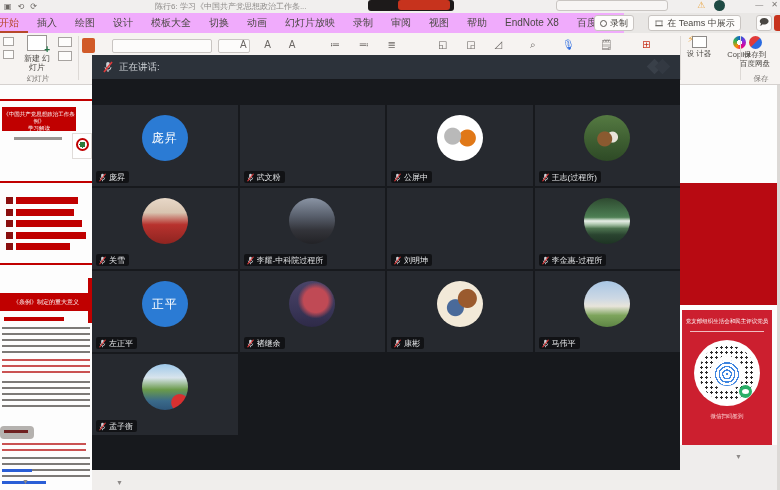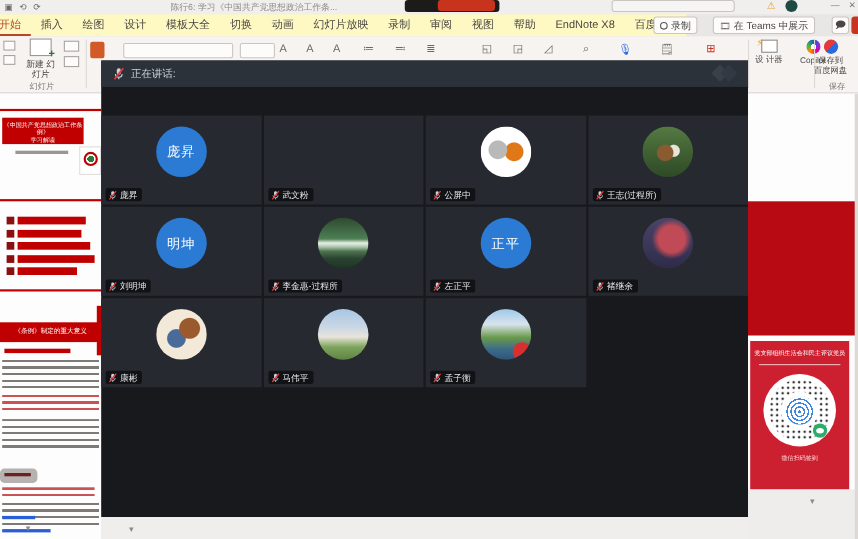--- a/index.html
+++ b/index.html
@@ -15,21 +15,21 @@
     white-space:nowrap; overflow:hidden; }
   .tb-pill-dark { position:absolute; left:368px; top:0; width:86px; height:11px; background:#1d1a1a; border-radius:3px; }
   .tb-pill-red { position:absolute; left:398px; top:0; width:52px; height:10px; background:#c7331d; border-radius:3px; }
   .tb-search { position:absolute; left:556px; top:0; width:112px; height:11px; border:1px solid #c9c5c2;
     border-radius:3px; background:#f7f5f4; }
   .tb-warn { position:absolute; left:697px; top:0; font-size:9px; color:#e8a33d; }
   .tb-avatar { position:absolute; left:714px; top:0; width:11px; height:11px; border-radius:50%; background:#1f4a44; }
   .win-btns { position:absolute; right:2px; top:0; display:flex; gap:8px; color:#7b7774; font-size:8px; }
 
   
-  .tabsrow { position:absolute; left:0; top:13px; width:624px; height:20px; background:#fef9c3; }
+  .tabsrow { position:absolute; left:0; top:13px; width:624px; height:20px; background:#f0abfc; }
   .tabs { position:absolute; left:-10px; top:0; display:flex; height:20px; align-items:center; }
   .tab { font-size:10px; color:#4a4743; padding:0 9px; line-height:20px; white-space:nowrap; cursor:default; }
   .tab.active { color:#b7472a; box-shadow:inset 0 -2px 0 #b7472a; }
   .pillbtn { position:absolute; top:2px; height:16px; border:1px solid #c9c5c2; border-radius:3px;
     background:#fdfcfb; font-size:9px; color:#4a4743; display:flex; align-items:center; gap:3px; padding:0 5px; white-space:nowrap; }
   .btn-record { left:594px; }
   .btn-teams { left:648px; }
   .dot-ic { width:7px; height:7px; border-radius:50%; border:1.5px solid #5a5753; display:inline-block; }
   .cam-ic { font-size:8px; color:#5a5753; }
   .btn-comment { left:756px; width:16px; justify-content:center; padding:0; }
@@ -228,21 +228,21 @@
     </div>
     <div class="layout-ics">
       <div class="layout-ic"></div>
       <div class="layout-ic"></div>
     </div>
     <div class="grp-slides">幻灯片</div>
     <div class="vsep" style="left:78px"></div>
     <div class="paste-ic"></div>
     <div class="fontbox" style="left:112px; width:100px"></div>
     <div class="fontbox" style="left:218px; width:32px"></div>
-    <div class="glyphrow" style="left:254px">A A A</div>
+    <div class="glyphrow" style="left:240px">A A A</div>
     <div class="glyphrow" style="left:330px">≔ ≕ ≣</div>
     <div class="glyphrow" style="left:438px">◱ ◲ ◿</div>
     <div class="glyphrow" style="left:530px">⌕</div>
     <div class="glyphrow" style="left:562px; color:#2a6ae0">🎙</div>
     <div class="glyphrow" style="left:600px">🗒</div>
     <div class="glyphrow" style="left:642px; color:#c7331d">⊞</div>
     <div class="vsep" style="left:680px"></div>
     <div class="rc-btn" style="left:684px">
       <div class="designer-ic"></div>
       <div class="lbl">设 计器</div>
@@ -388,24 +388,47 @@
       <svg width="9" height="9" viewBox="0 0 12 12">
         <rect x="4.2" y="1" width="3.6" height="6" rx="1.8" fill="#cfd3d8"></rect>
         <path d="M3 6.2a3 3 0 0 0 6 0" stroke="#cfd3d8" fill="none" stroke-width="1"></path>
         <line x1="6" y1="9.2" x2="6" y2="11" stroke="#cfd3d8" stroke-width="1"></line>
         <line x1="2" y1="11" x2="10" y2="1" stroke="#e03a3a" stroke-width="1.6"></line>
       </svg>
       <span class="pname">王志(过程所)</span>
     </div>
   </div>
 
-
-
-  <div class="tile">
-    <div class="avatar init">明坤</div>
+  <div class="tile">
+    <div class="avatar ph-kids"></div>
+    <div class="chip">
+      <svg width="9" height="9" viewBox="0 0 12 12">
+        <rect x="4.2" y="1" width="3.6" height="6" rx="1.8" fill="#cfd3d8"></rect>
+        <path d="M3 6.2a3 3 0 0 0 6 0" stroke="#cfd3d8" fill="none" stroke-width="1"></path>
+        <line x1="6" y1="9.2" x2="6" y2="11" stroke="#cfd3d8" stroke-width="1"></line>
+        <line x1="2" y1="11" x2="10" y2="1" stroke="#e03a3a" stroke-width="1.6"></line>
+      </svg>
+      <span class="pname">关雪</span>
+    </div>
+  </div>
+
+  <div class="tile">
+    <div class="avatar ph-dog"></div>
+    <div class="chip">
+      <svg width="9" height="9" viewBox="0 0 12 12">
+        <rect x="4.2" y="1" width="3.6" height="6" rx="1.8" fill="#cfd3d8"></rect>
+        <path d="M3 6.2a3 3 0 0 0 6 0" stroke="#cfd3d8" fill="none" stroke-width="1"></path>
+        <line x1="6" y1="9.2" x2="6" y2="11" stroke="#cfd3d8" stroke-width="1"></line>
+        <line x1="2" y1="11" x2="10" y2="1" stroke="#e03a3a" stroke-width="1.6"></line>
+      </svg>
+      <span class="pname">李耀-中科院过程所</span>
+    </div>
+  </div>
+
+  <div class="tile">
     <div class="chip">
       <svg width="9" height="9" viewBox="0 0 12 12">
         <rect x="4.2" y="1" width="3.6" height="6" rx="1.8" fill="#cfd3d8"></rect>
         <path d="M3 6.2a3 3 0 0 0 6 0" stroke="#cfd3d8" fill="none" stroke-width="1"></path>
         <line x1="6" y1="9.2" x2="6" y2="11" stroke="#cfd3d8" stroke-width="1"></line>
         <line x1="2" y1="11" x2="10" y2="1" stroke="#e03a3a" stroke-width="1.6"></line>
       </svg>
       <span class="pname">刘明坤</span>
     </div>
   </div>

